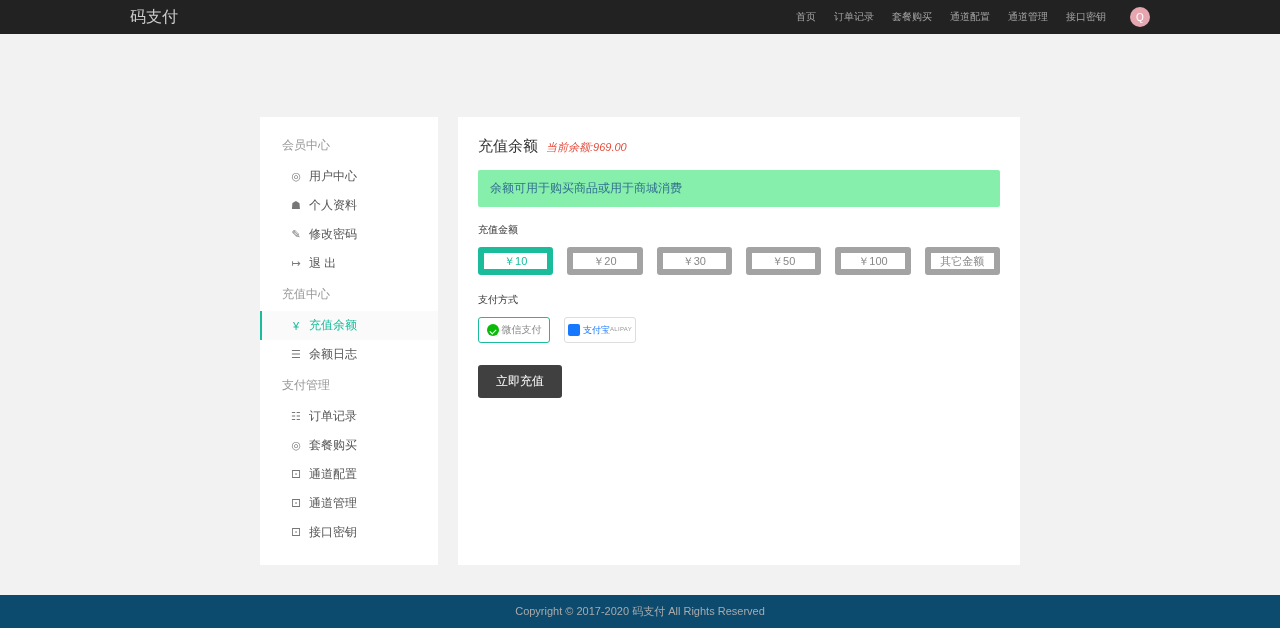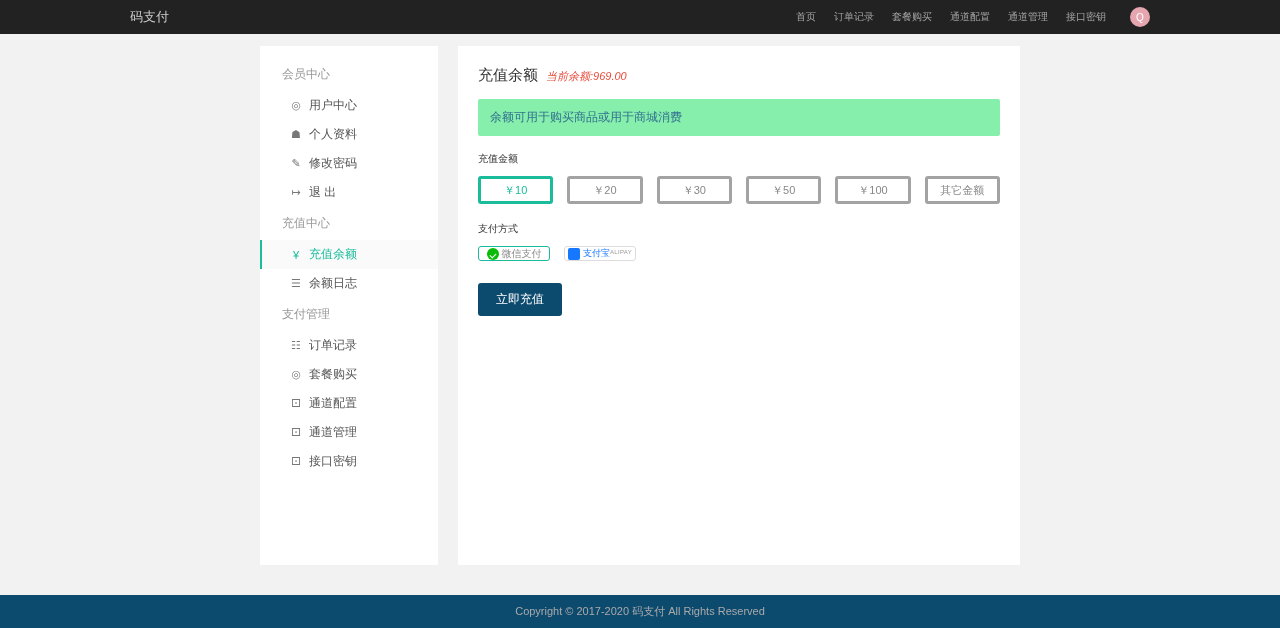--- a/index.html
+++ b/index.html
@@ -1,49 +1,49 @@
 <!DOCTYPE html>
 <html><head>
 <meta charset="utf-8">
 <style>
 * { margin:0; padding:0; box-sizing:border-box; }
 body { font-family:"Helvetica Neue",Arial,"PingFang SC","Microsoft YaHei",sans-serif; font-size:13px; color:#333; background:#f2f2f2; min-height:628px; display:flex; flex-direction:column; }
 .topbar { background:#222; height:34px; display:flex; align-items:center; padding:0 20px; color:#bbb; }
 .topbar-wrap { width:100%; max-width:1020px; margin:0 auto; display:flex; align-items:center; }
-.brand { color:#ccc; font-size:13px; }
+.brand { color:#ccc; font-size:16px; }
 .topnav { display:flex; gap:18px; align-items:center; margin-left:auto; }
 .topnav a { color:#a3a3a3; font-size:10px; text-decoration:none; cursor:pointer; }
 .avatar { width:20px; height:20px; border-radius:50%; background:#e6a6b0; color:#fff; font-size:10px; display:flex; align-items:center; justify-content:center; margin-left:6px; }
-.page { flex:1; display:flex; justify-content:center; padding:12px 0 30px; }
+.page { flex:1; display:flex; justify-content:center; padding:12px 0 30px;align-items:flex-end; }
 .container { display:flex; gap:20px; width:760px; }
 .sidebar { width:178px; background:#fff; padding:12px 0 18px; }
 .side-head { color:#999; font-size:12px; padding:8px 22px; }
 .side-item { display:flex; align-items:center; gap:7px; padding:6px 22px 6px 28px; color:#555; font-size:12px; cursor:pointer; border-left:2px solid transparent; }
 .side-item.active { color:#1abc9c; border-left:2px solid #1abc9c; background:#fafafa; }
 .icon { width:12px; height:12px; display:inline-flex; align-items:center; justify-content:center; font-size:11px; color:#777; }
 .side-item.active .icon { color:#1abc9c; }
 .main { flex:1; background:#fff; padding:20px 20px 28px; }
 .title-row { display:flex; align-items:baseline; gap:8px; margin-bottom:14px; }
 .title { font-size:15px; color:#333; }
 .balance { font-size:11px; color:#e74c3c;font-style:italic; }
 .alert { background:#86efac; color:#31708f; padding:10px 12px; font-size:12px; border-radius:2px; margin-bottom:16px; }
 .section-label { font-size:10px; color:#333; margin-bottom:10px; }
 .amount-row { display:flex; gap:14px; margin-bottom:18px; }
-.amount-box { flex:1; height:28px; border:3px solid #a3a3a3; border-radius:3px; display:flex; align-items:center; justify-content:center; font-size:11px; color:#888; cursor:pointer; }
+.amount-box { flex:1; height:28px; border:6px solid #a3a3a3; border-radius:3px; display:flex; align-items:center; justify-content:center; font-size:11px; color:#888; cursor:pointer; }
 .amount-box.selected { border-color:#1abc9c; color:#1abc9c; }
 .pay-row { display:flex; gap:14px; margin-bottom:22px; }
-.pay-box { width:72px; height:15px; border:1px solid #ddd; border-radius:3px; display:flex; align-items:center; justify-content:center; font-size:10px; cursor:pointer; gap:3px; }
+.pay-box { width:72px; height:26px; border:1px solid #ddd; border-radius:3px; display:flex; align-items:center; justify-content:center; font-size:10px; cursor:pointer; gap:3px; }
 .pay-box.selected { border-color:#1abc9c; }
 .wechat-ico { width:12px; height:12px; border-radius:50%; background:#09bb07; position:relative; }
 .wechat-ico::after { content:""; position:absolute; left:3px; top:5px; width:5px; height:3px; border-left:1.5px solid #fff; border-bottom:1.5px solid #fff; transform:rotate(-45deg); }
 .alipay-ico { width:12px; height:12px; background:#1677ff; border-radius:2px; }
 .wechat-label { color:#888; font-size:10px; }
 .alipay-label { color:#1677ff; font-size:9px; display:flex; flex-direction:row; line-height:1; align-items:flex-start; }
 .alipay-label .sm { font-size:6px; color:#999; letter-spacing:0.3px; }
-.submit-btn { background:#0c4a6e; color:#fff; border:none; padding:8px 18px; font-size:12px; border-radius:3px; cursor:pointer; }
+.submit-btn { background:#404040; color:#fff; border:none; padding:8px 18px; font-size:12px; border-radius:3px; cursor:pointer; }
 .footer { background:#0c4a6e; color:#aaa; text-align:center; font-size:11px; padding:9px 0; }
 </style>
 </head>
 <body>
 
 <div class="topbar">
   <div class="topbar-wrap">
     <div class="brand">码支付</div>
     <div class="topnav">
       <a>首页</a>

